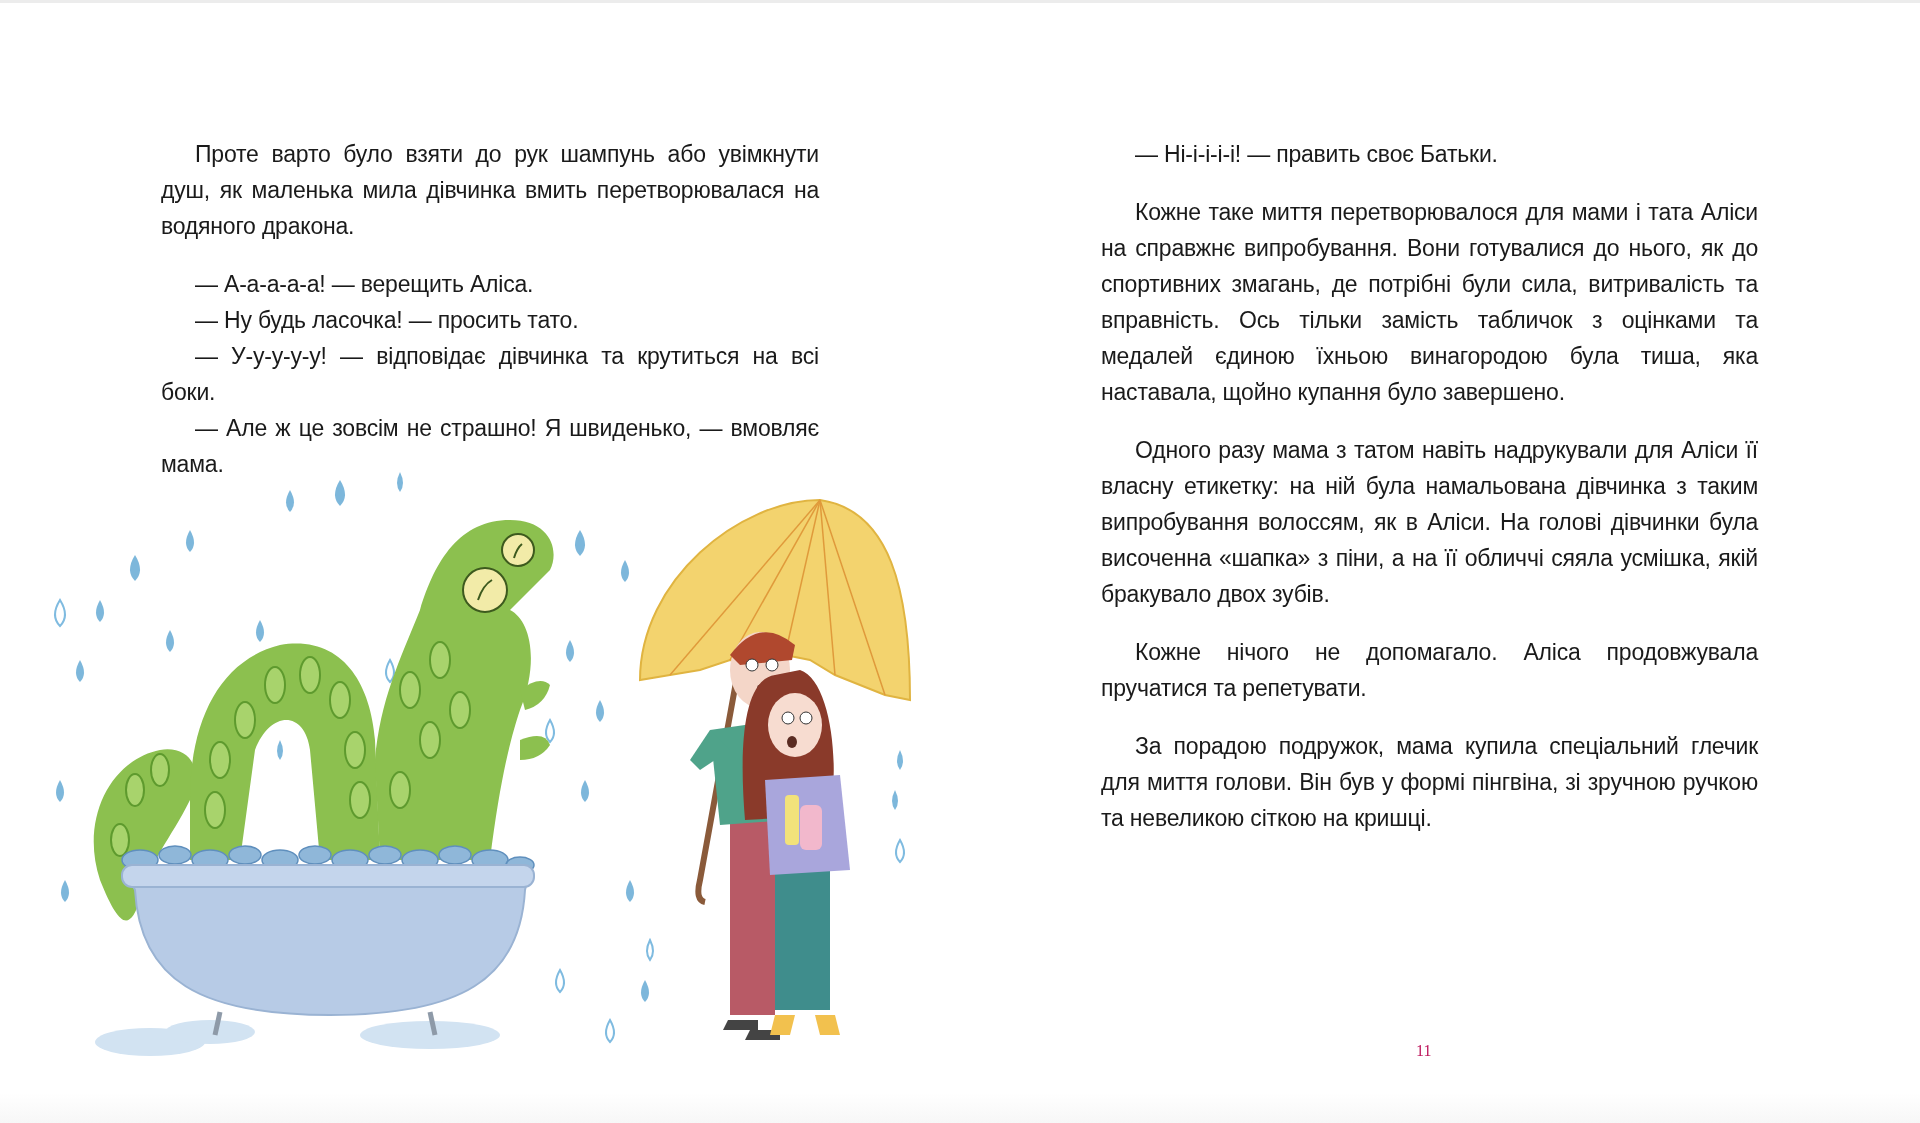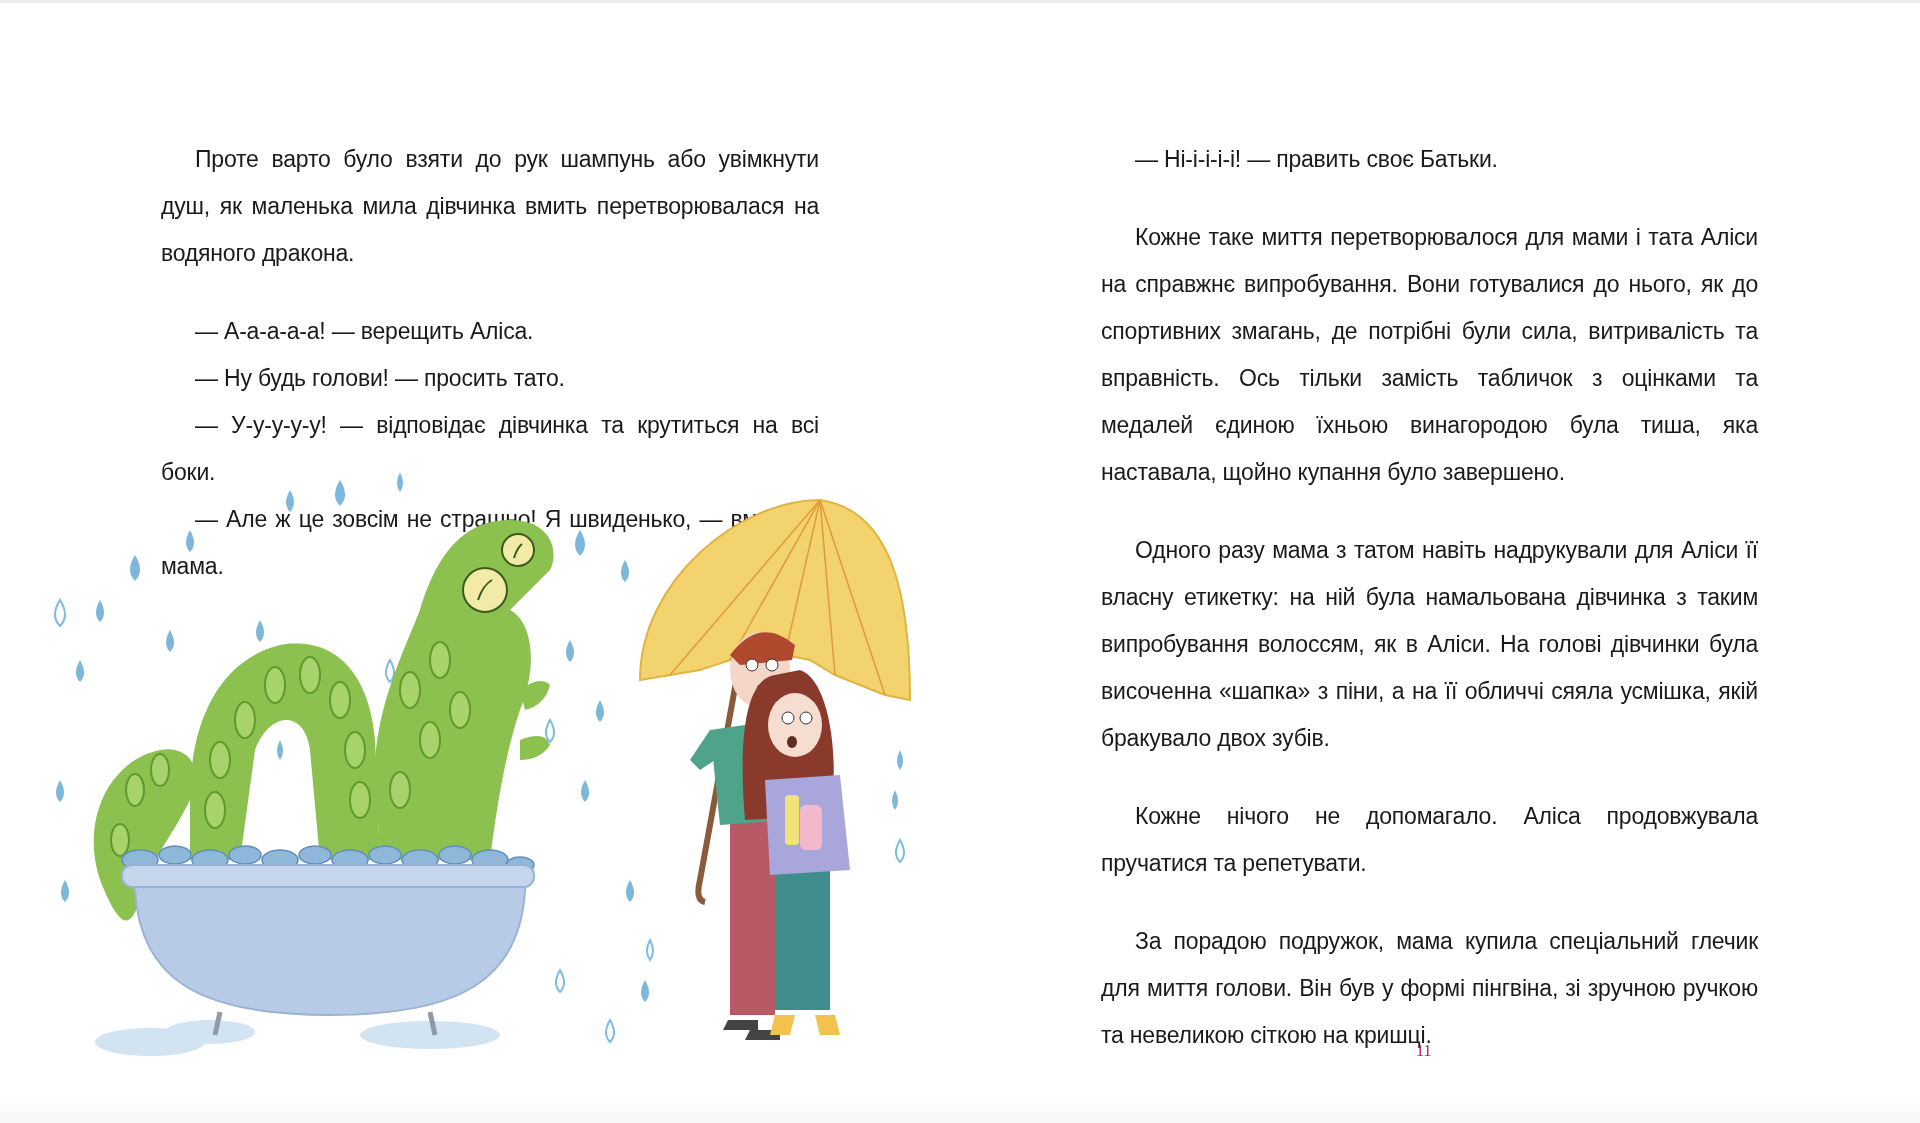--- a/index.html
+++ b/index.html
@@ -9,44 +9,44 @@
     font-family: "Liberation Sans", "DejaVu Sans", sans-serif;
     color: #1a1a1a;
   }
   .top-strip { position: absolute; left: 0; top: 0; width: 1920px; height: 3px; background: #ececec; }
   .bottom-fade { position: absolute; left: 0; bottom: 0; width: 1920px; height: 30px;
     background: linear-gradient(#ffffff, #f7f7f7); }
   .page { position: absolute; top: 0; height: 1123px; }
   .page-left { left: 0; width: 960px; }
   .page-right { left: 960px; width: 960px; }
   .text-col {
-    position: absolute; font-size: 23px; line-height: 47px; letter-spacing: -0.2px;
+    position: absolute; font-size: 23px; line-height: 36px; letter-spacing: -0.2px;
     text-align: justify; hyphens: manual;
   }
   .text-col-left { left: 161px; top: 136px; width: 658px; }
   .text-col-right { left: 141px; top: 136px; width: 657px; }
   .para { margin: 0; text-indent: 34px; }
-  .para.gap { margin-top: 31px; }
+  .para.gap { margin-top: 22px; }
   .para.last-line-left { text-align-last: left; }
   .illustration { position: absolute; left: 40px; top: 460px; width: 900px; height: 640px; }
   .page-number {
     position: absolute; left: 456px; top: 1042px; font-size: 16px;
     font-family: "Liberation Serif", "DejaVu Serif", serif; color: #be185d;
   }
 </style>
 </head>
 <body>
 
 <div class="top-strip"></div>
 
 <div class="page page-left">
   <div class="text-col text-col-left">
     <p class="para last-line-left">Проте варто було взяти до рук шампунь або увімкнути душ, як маленька мила дівчинка вмить перетворювалася на водяного дракона.</p>
     <p class="para gap last-line-left">— А-а-а-а-а! — верещить Аліса.</p>
-    <p class="para last-line-left">— Ну будь голови! — просить тато.</p>
+    <p class="para last-line-left">— Ну будь ласочка! — просить тато.</p>
     <p class="para last-line-left">— У-у-у-у-у! — відповідає дівчинка та крутиться на всі боки.</p>
     <p class="para last-line-left">— Але ж це зовсім не страшно! Я швиденько, — вмовляє мама.</p>
   </div>
 
   <svg class="illustration" viewBox="0 0 900 640" xmlns="http://www.w3.org/2000/svg">
 
     <g fill="#6fb0d8" opacity="0.9">
       <path d="M250 30 q8 14 0 22 q-8 -8 0 -22z"></path>
       <path d="M300 20 q10 16 0 26 q-10 -10 0 -26z"></path>
       <path d="M360 12 q6 12 0 20 q-6 -8 0 -20z"></path>

